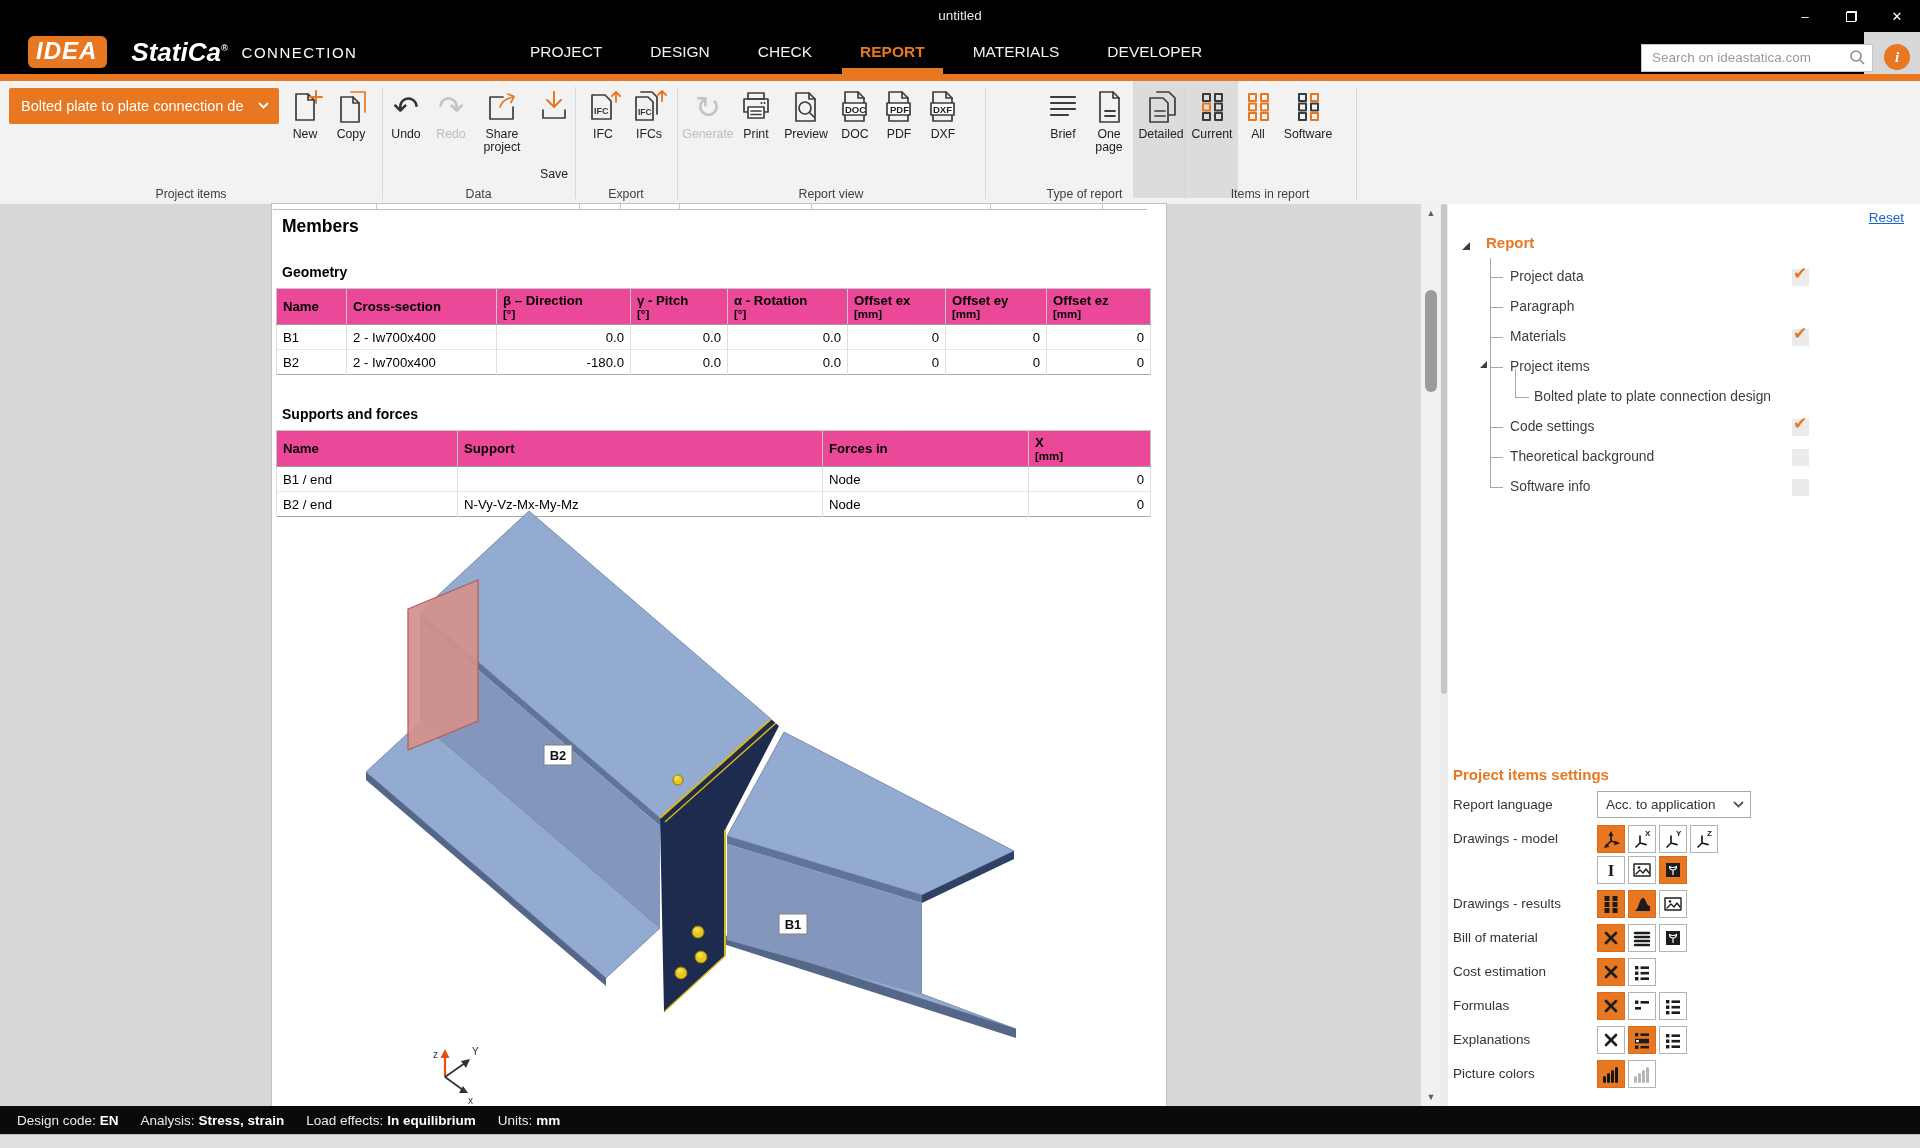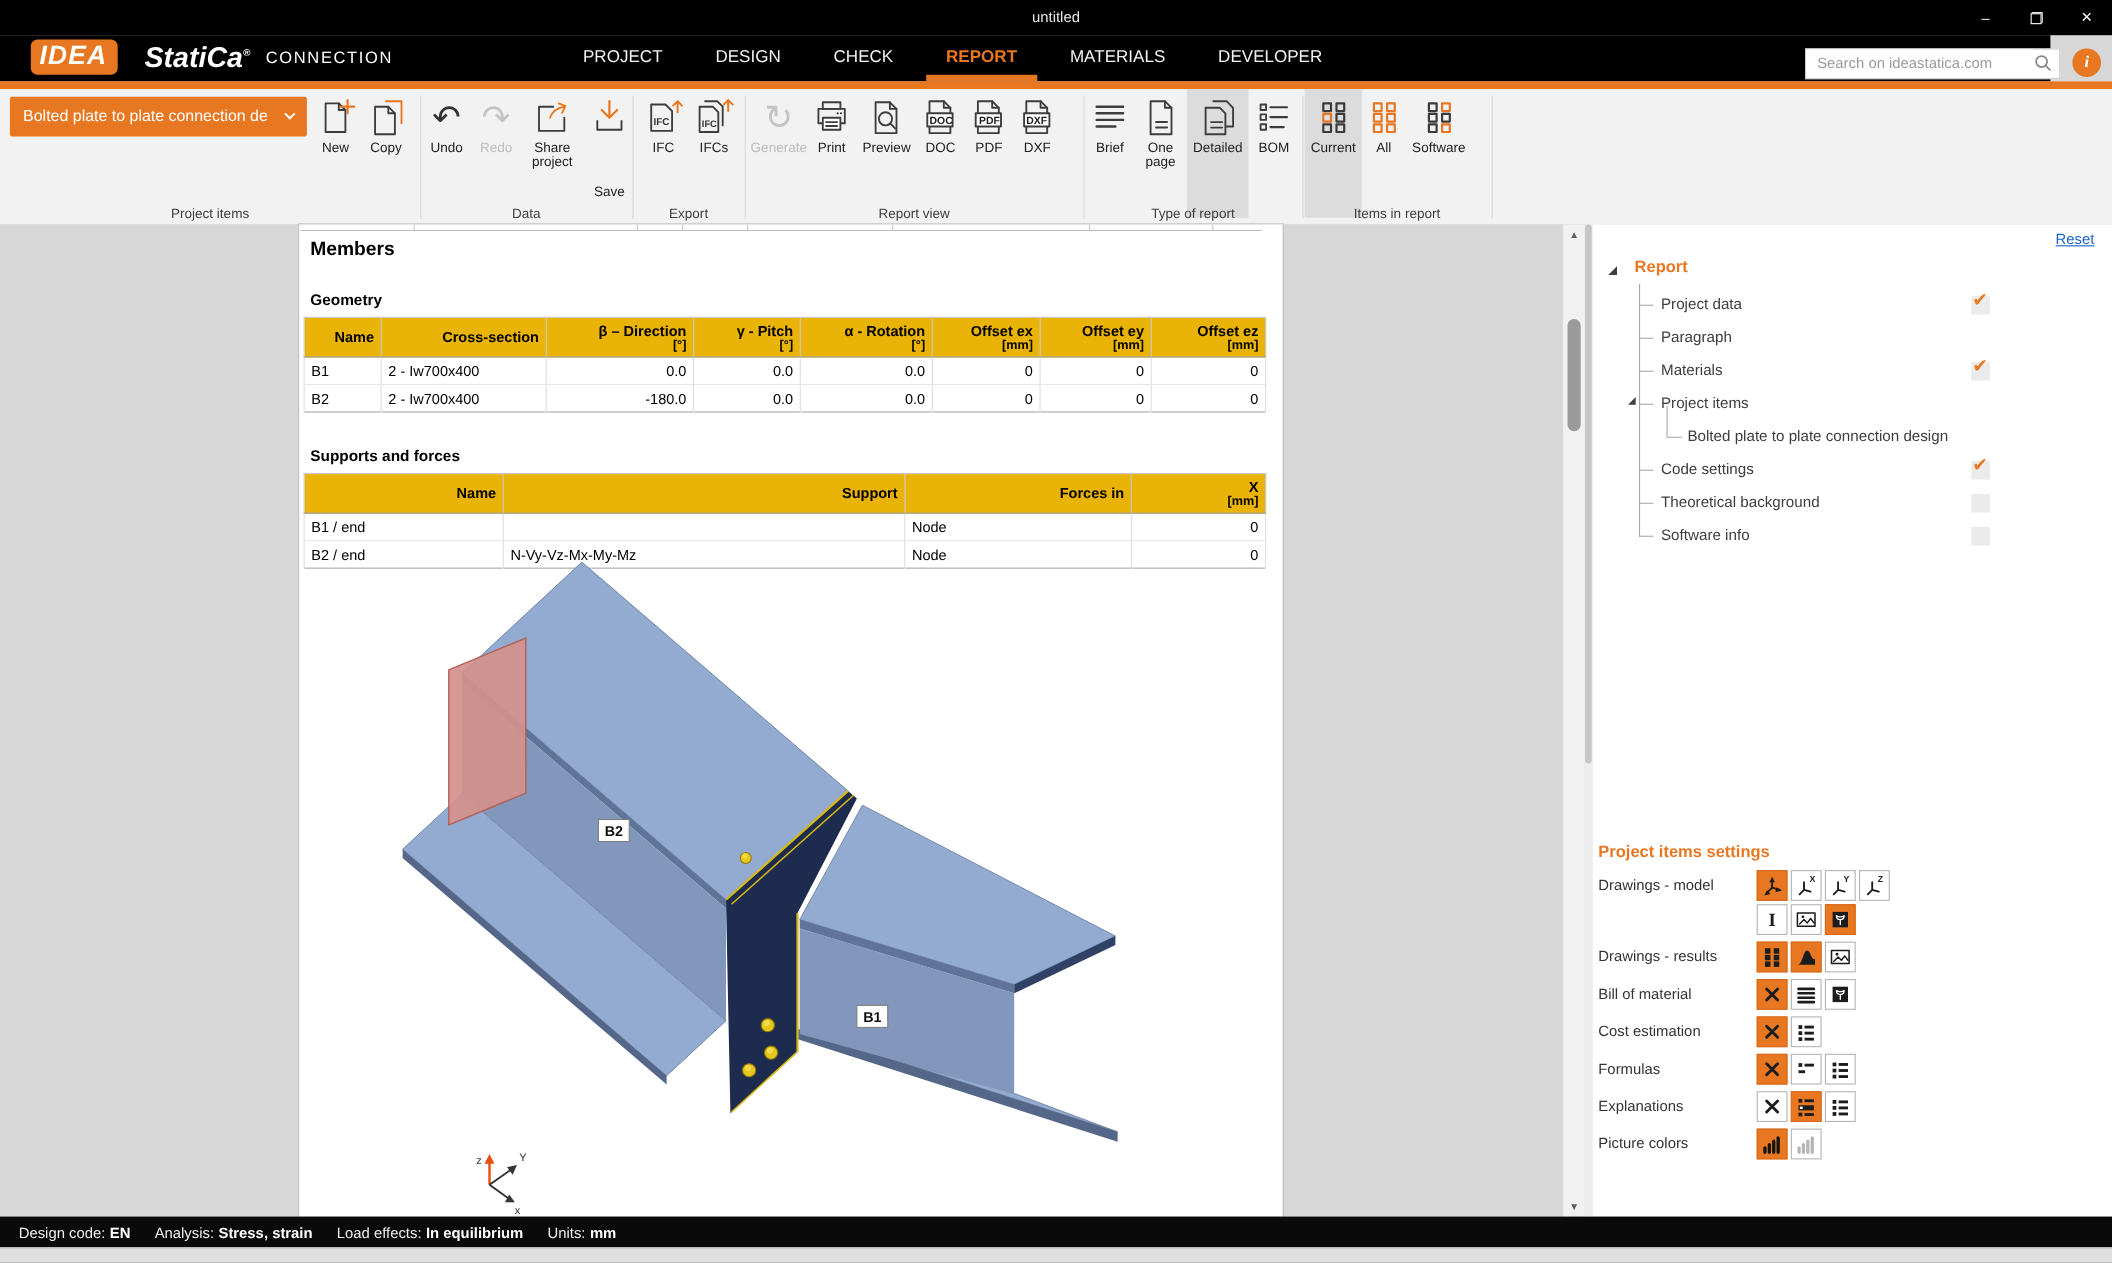--- a/index.html
+++ b/index.html
@@ -53,22 +53,22 @@
   .rsep{position:absolute;top:6px;height:112px;width:1px;background:#d8d8d8;}
   
   .main{position:absolute;left:0;top:204px;width:1420px;height:902px;background:#d7d7d7;}
   .page{position:absolute;left:272px;top:0;width:894px;height:902px;background:#fff;box-shadow:0 0 0 1px #c2c2c2;}
   .sliver{position:absolute;left:1px;top:0;width:874px;height:5px;border-bottom:1px solid #bdbdbd;}
   .sliver i{position:absolute;top:0;width:1px;height:5px;background:#c9c9c9;}
   .pagecontent{position:absolute;left:3px;top:6px;width:878px;}
   .h-members{font-size:17.5px;font-weight:bold;color:#000;margin:6px 0 0 7px;}
   .h-sec{font-size:14px;font-weight:bold;color:#000;margin:27px 0 8px 7px;}
   table.rep{border-collapse:collapse;table-layout:fixed;margin-left:1px;background:#fff;border:1px solid #a8a8a8;}
-  table.rep th{background:#eab308;border:1px solid #c6c6c6;border-bottom:1px solid #9d9d9d;
-       font-size:13.2px;font-weight:bold;color:#000;padding:4px 6px;text-align:right;vertical-align:middle;}
+  table.rep th{background:#ec4899;border:1px solid #c6c6c6;border-bottom:1px solid #9d9d9d;
+       font-size:13.2px;font-weight:bold;color:#000;padding:4px 6px;text-align:left;vertical-align:middle;}
   table.rep th .unit{display:block;font-weight:bold;font-size:11.5px;}
   table.rep td{border-left:1px solid #dedede;border-right:1px solid #dedede;border-top:1px solid #e6e6e6;
        font-size:13.2px;color:#000;padding:3px 6px;height:18px;white-space:nowrap;overflow:hidden;}
   td.al{text-align:left;} td.ar{text-align:right;}
   .model-wrap{position:absolute;left:10px;top:300px;width:800px;height:600px;}
   .mlabel-box{fill:#fff;stroke:#808080;stroke-width:1;}
   .mlabel-tx{font-size:13px;font-weight:bold;fill:#111;}
   
   .vscroll{position:absolute;left:1420px;top:204px;width:20px;height:902px;background:#f1f1f1;border-left:1px solid #dadada;}
   .vscroll .arr{position:absolute;left:0;width:20px;height:18px;color:#5e5e5e;font-size:9px;text-align:center;line-height:18px;}
@@ -300,21 +300,21 @@
                 <rect x="8" y="16" width="23" height="12" fill="#fff"></rect>
                 <text x="10" y="25.5" font-size="9.5" font-weight="bold" fill="#222" stroke="none" font-family="Liberation Sans,sans-serif">DXF</text>
               </svg>
             </span>
             <span class="rlabel">DXF</span>
           </div>
         </div>
         <div class="glabel">Report view</div>
       </div>
       <div class="rgroup" style="left: 985px; width: 199px;">
-        <div class="gitems" style="padding-left: 2px;">
+        <div class="gitems" style="padding-left: 18px; margin-left: 38px;">
           <div class="rbtn" style="width: 44px;">
             <span>
               <svg width="40" height="40" viewBox="0 0 40 40" fill="none" stroke="#3d3d3d" stroke-width="1.7" stroke-linecap="round" stroke-linejoin="round">
                 <path d="M8 10h24M8 16h24M8 22h24M8 28h17" stroke-width="2.2"></path>
               </svg>
             </span>
             <span class="rlabel">Brief</span>
           </div>
           <div class="rbtn" style="width: 48px;">
             <span>
@@ -605,20 +605,26 @@
         <div class="tree-item" style="left: 70px; top: 245px;">Theoretical background</div>
         <span class="cbox" style="top: 245px;"></span>
         <span class="hline" style="left: 50px; top: 283px; width: 13px;"></span>
         <div class="tree-item" style="left: 70px; top: 275px;">Software info</div>
         <span class="cbox" style="top: 275px;"></span>
       </div>
     <div class="settings">
       <h3>Project items settings</h3>
       <div id="settingsrows">
           <div class="srow">
+            <span class="slabel">Report language</span>
+            <div class="selbox"><span class="seltext">Acc. to application</span><span><svg width="11" height="8" viewBox="0 0 11 8">
+                  <path d="M1.5 1.5l4 4 4-4" fill="none" stroke="#555" stroke-width="1.8" stroke-linecap="round"></path>
+                </svg></span></div>
+          </div>
+          <div class="srow">
             <span class="slabel">Drawings - model</span>
             <div class="icon-rows">
               <div class="icon-row">
                 <span class="sicon selected">
                   <svg width="22" height="22" viewBox="0 0 22 22" fill="none" stroke="#3d3d3d" stroke-width="1.7" stroke-linecap="round" stroke-linejoin="round">
                     <path d="M11 13V6M11 13l7 2M11 13l-5 5" stroke="#1c1c1c"></path>
                     <polygon points="11,3 8.5,8 13.5,8" fill="#1c1c1c" stroke="none"></polygon>
                     <polygon points="20,15.6 15,12.8 14,17.2" fill="#1c1c1c" stroke="none"></polygon>
                     <polygon points="4,20 9.5,18.8 6.3,15.4" fill="#1c1c1c" stroke="none"></polygon>
                   </svg>

